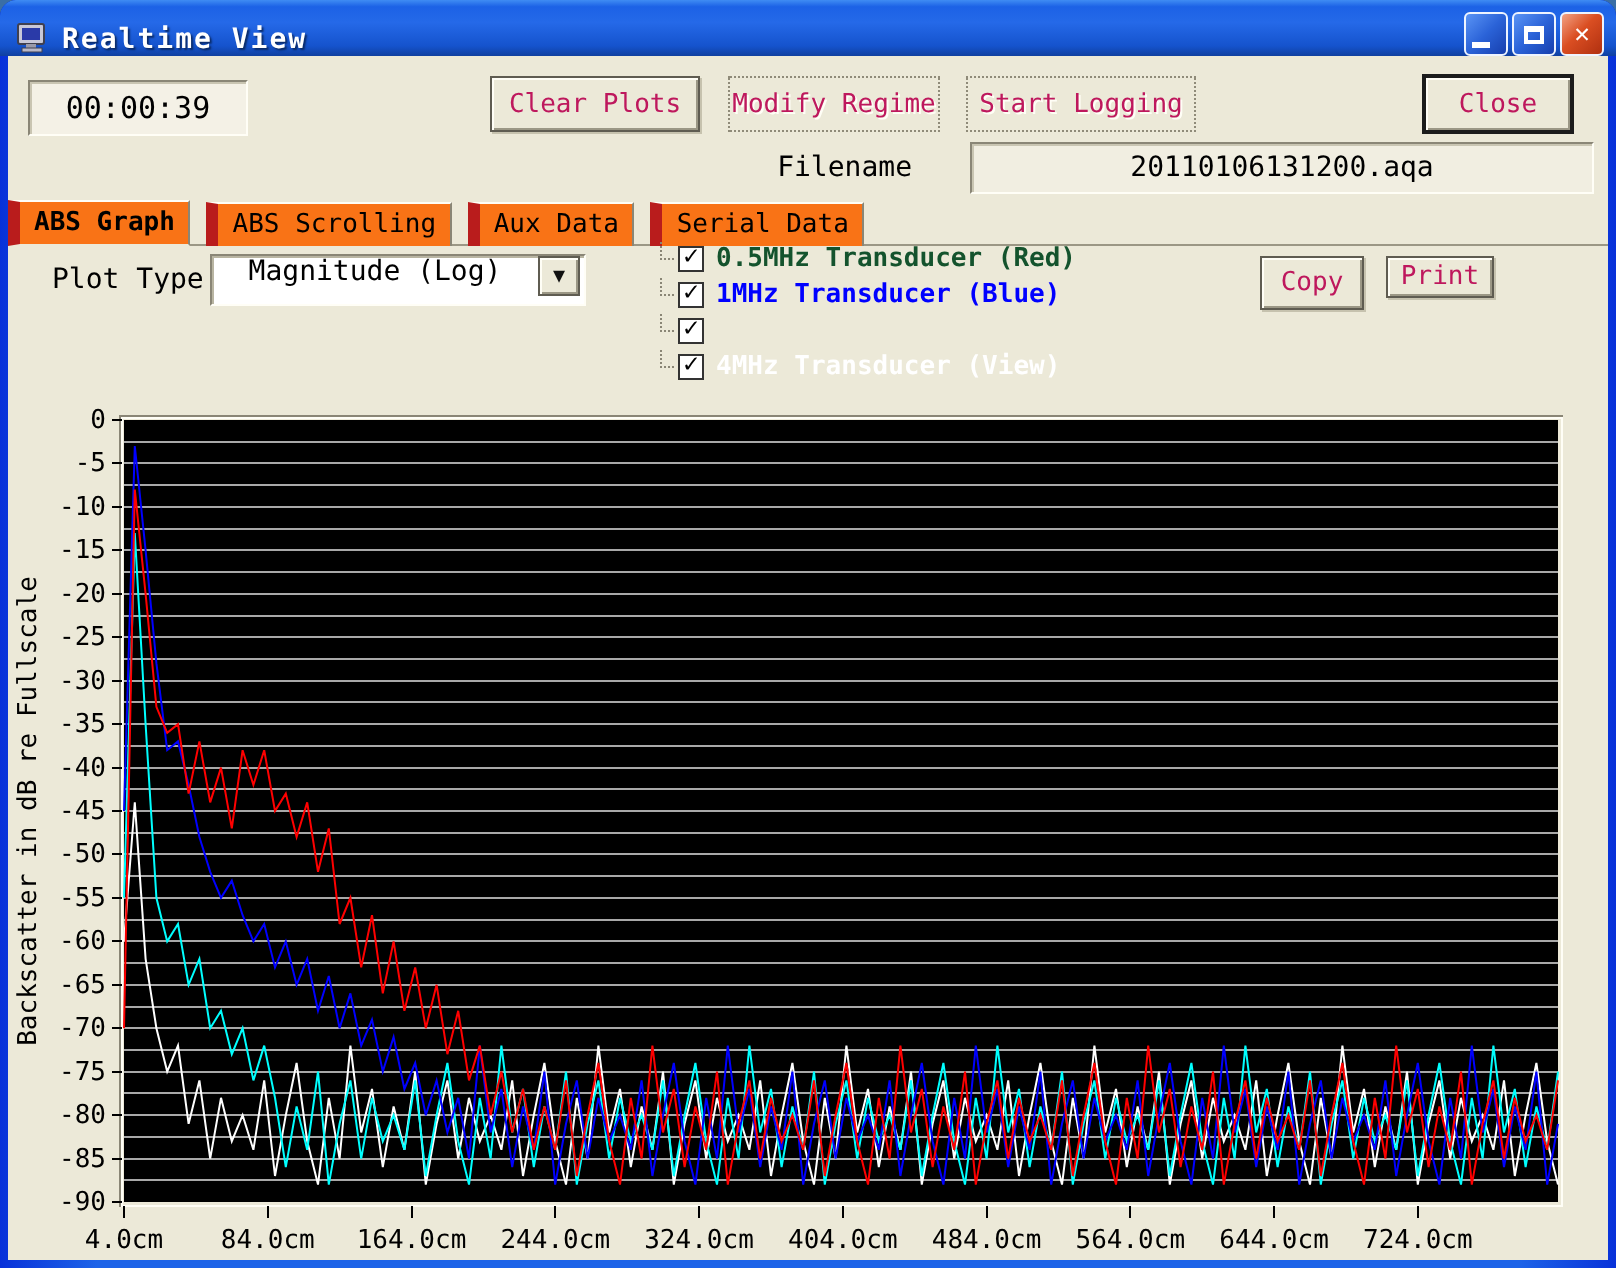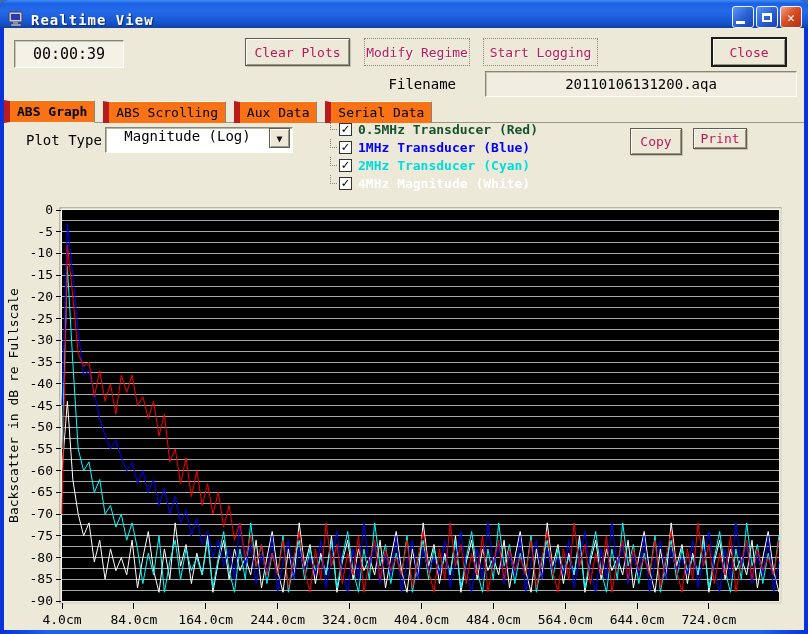--- a/index.html
+++ b/index.html
@@ -141,28 +141,27 @@
         <span class="cb">
             <span class="check">✓</span>
           </span>
         <span class="legend-label" style="color: rgb(0, 0, 255);">1MHz Transducer (Blue)</span>
       </div>
       <div class="legend-row">
         <span class="stub"></span>
         <span class="cb">
             <span class="check">✓</span>
           </span>
-        <span class="legend-label" style="color: rgb(0, 221, 221);">2MHz Transducer (Cyan)</span>
-      </div>
-      <div class="legend-row">
-        <span class="stub"></span>
-        <span class="cb">
-            <span class="check">✓</span>
-          </span>
-        <span class="legend-label" style="color: rgb(255, 255, 255);">4MHz Magnitude (White)</span>
+      </div>
+      <div class="legend-row">
+        <span class="stub"></span>
+        <span class="cb">
+            <span class="check">✓</span>
+          </span>
+        <span class="legend-label" style="color: rgb(255, 255, 255);">4MHz Transducer (View)</span>
       </div>
     </div>
 
     <button class="btn" id="b-copy">Copy</button>
     <button class="btn" id="b-print">Print</button>
 
     <div class="chart-region">
       <svg id="plot-svg" width="800" height="435">
           <rect x="56" y="13" width="721" height="395" fill="none" stroke="#8a8676" stroke-width="1"></rect>
           <rect x="57" y="14" width="720" height="394" fill="none" stroke="#fffef6" stroke-width="1"></rect>

